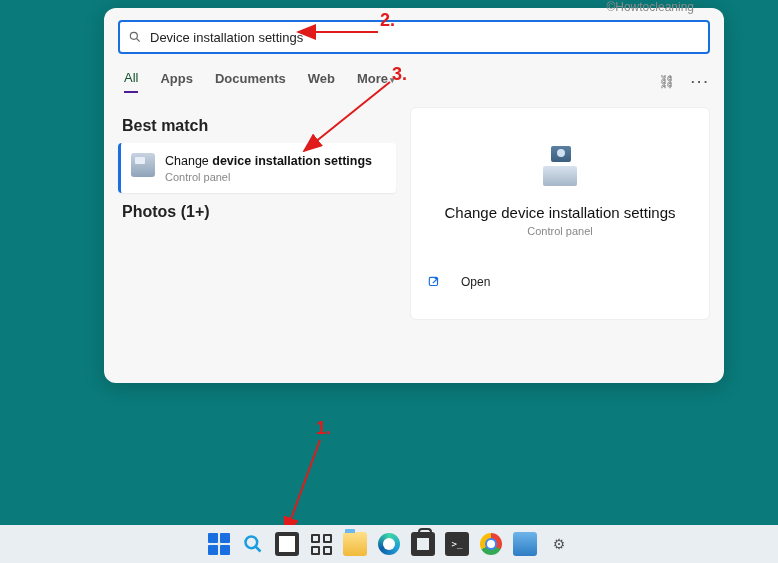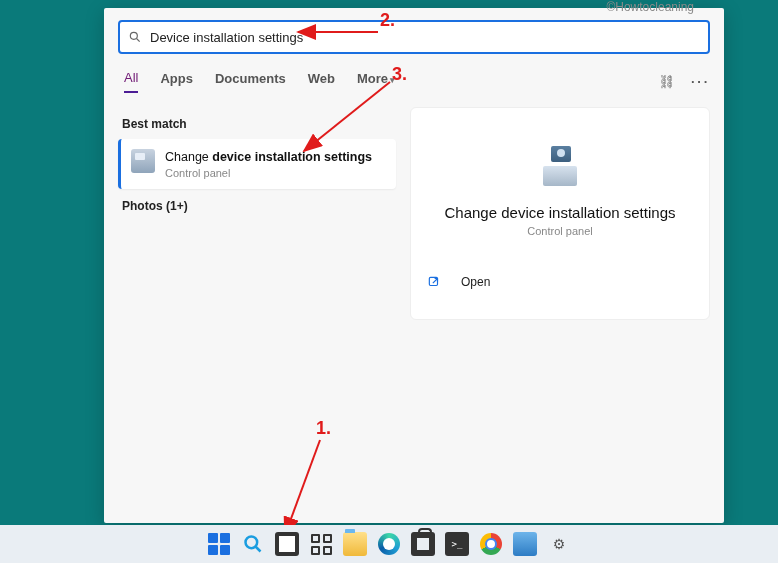--- a/index.html
+++ b/index.html
@@ -1,23 +1,23 @@
 <!DOCTYPE html>
 <html><head>
 <meta charset="utf-8">
 <style>
   * { box-sizing: border-box; margin: 0; padding: 0; font-family: "Segoe UI", Arial, sans-serif; }
   body { width: 778px; height: 563px; background: #0a7a7a; overflow: hidden; position: relative; }
 
   .panel {
     position: absolute;
     left: 104px; top: 8px;
-    width: 620px; height: 515px;
+    width: 620px; height: 375px;
     background: #f7f7f7;
-    border-radius: 2px;
+    border-radius: 12px;
     box-shadow: 0 4px 20px rgba(0,0,0,.2);
     padding: 12px 14px 10px 14px;
   }
 
   .watermark {
     position: absolute;
     top: -8px; right: 30px;
     font-size: 12px; color: #8b8b8b;
   }
 
@@ -34,30 +34,30 @@
   .searchbar span.query { font-size: 13px; color: #222; }
 
   .tabs {
     display: flex; align-items: center;
     margin: 16px 0 0 6px;
     gap: 22px;
     font-size: 13px; color: #555;
     position: relative;
   }
   .tabs .tab { padding-bottom: 6px; cursor: pointer; font-weight: bold; }
-  .tabs .tab.active { color: #701a75; border-bottom: 2px solid #4c1d95; font-weight: 500; }
+  .tabs .tab.active { color: #14532d; border-bottom: 2px solid #4c1d95; font-weight: 500; }
   .tabs .more-caret { font-size: 9px; margin-left: 2px; color: #777; }
   .tabs-right { position: absolute; right: 0; display: flex; gap: 16px; align-items: center; color: #555; }
   .tabs-right .dots { letter-spacing: 2px; font-weight: bold; }
 
   .columns { display: flex; gap: 14px; margin-top: 14px; }
   .left-col { width: 278px; }
   .right-col { flex: 1; background: #fff; border: 1px solid #eee; border-radius: 6px; padding: 18px 12px; }
 
-  .section-label { font-size: 12px; font-weight: 600; color: #222; margin: 10px 0 8px 4px; }
+  .section-label { font-size: 16px; font-weight: 600; color: #222; margin: 10px 0 8px 4px; }
 
   .result-card {
     background: #fff;
     border-radius: 4px;
     border-left: 3px solid #1a6fe0;
     padding: 10px 10px 10px 10px;
     display: flex; gap: 10px;
     box-shadow: 0 1px 2px rgba(0,0,0,.06);
   }
   .result-card .res-icon {

